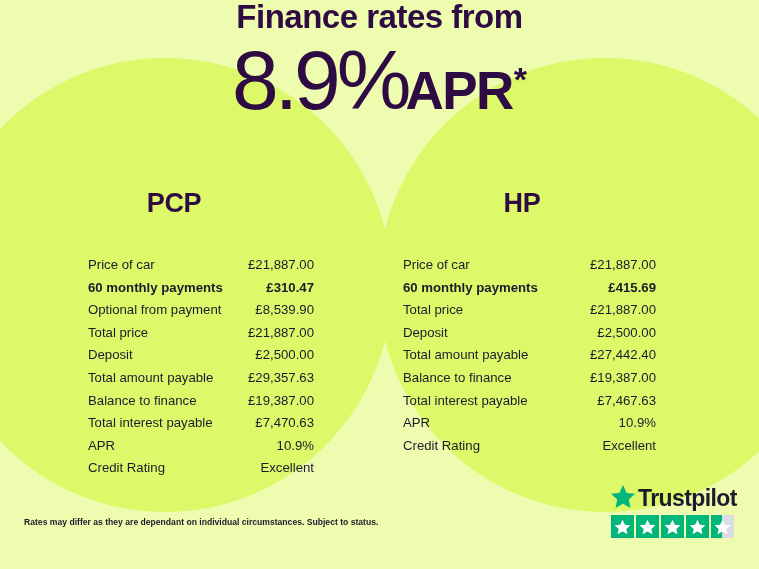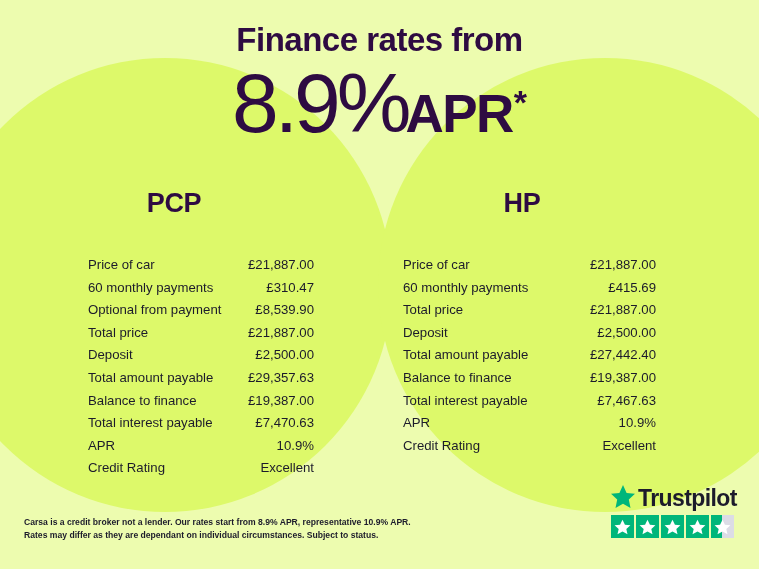--- a/index.html
+++ b/index.html
@@ -17,21 +17,20 @@
   
   .header {
     position:absolute; top:0; left:0; width:759px; z-index:2;
     text-align:center;
   }
   .head-title {
     font-size:33px;
     font-weight:bold;
     color:#2e0b42;
     letter-spacing:-0.5px;
-    margin-top:23px;
     line-height:1;
   }
   .rate-line {
     margin-top:5px;
     line-height:1;
     color:#2e0b42;
     white-space:nowrap;
     display:flex;
     align-items:baseline;
     justify-content:center;
@@ -77,21 +76,21 @@
   .col-hp  .rows { padding:0 40px 0 55px; }
   .row {
     display:flex;
     justify-content:space-between;
     align-items:baseline;
     font-size:13.2px;
     color:#1c1b2b;
     height:22.6px;
     white-space:nowrap;
   }
-  .row.bold .k, .row.bold .v { font-weight:normal; }
+  .row.bold .k, .row.bold .v { font-weight:bold; }
   .row .k { text-align:left; }
   .row .v { text-align:center; }
 
   
   .disclaimer {
     position:absolute;
     left:24px; top:516px;
     width:420px;
     z-index:2;
     font-size:8.6px;
@@ -233,21 +232,20 @@
         </div>
       <div class="row">
         <span class="k">Credit Rating</span>
         <span class="v">Excellent</span>
         </div>
     </div>
   </div>
 </div>
 
 <div class="disclaimer">
-  <div>Carsa is a credit broker not a lender. Our rates start from 8.9% APR, representative 10.9% APR.</div>
   <div>Rates may differ as they are dependant on individual circumstances. Subject to status.</div>
 </div>
 
 <div class="trustpilot">
   <div class="tp-top">
     <span>
       <svg width="24" height="23" viewBox="0 0 24 23">
         <polygon points="12,0 15.6,7.9 24,8.8 17.8,14.6 19.5,23 12,18.8 4.5,23 6.2,14.6 0,8.8 8.4,7.9" fill="#00b67a"></polygon>
       </svg>
     </span>

